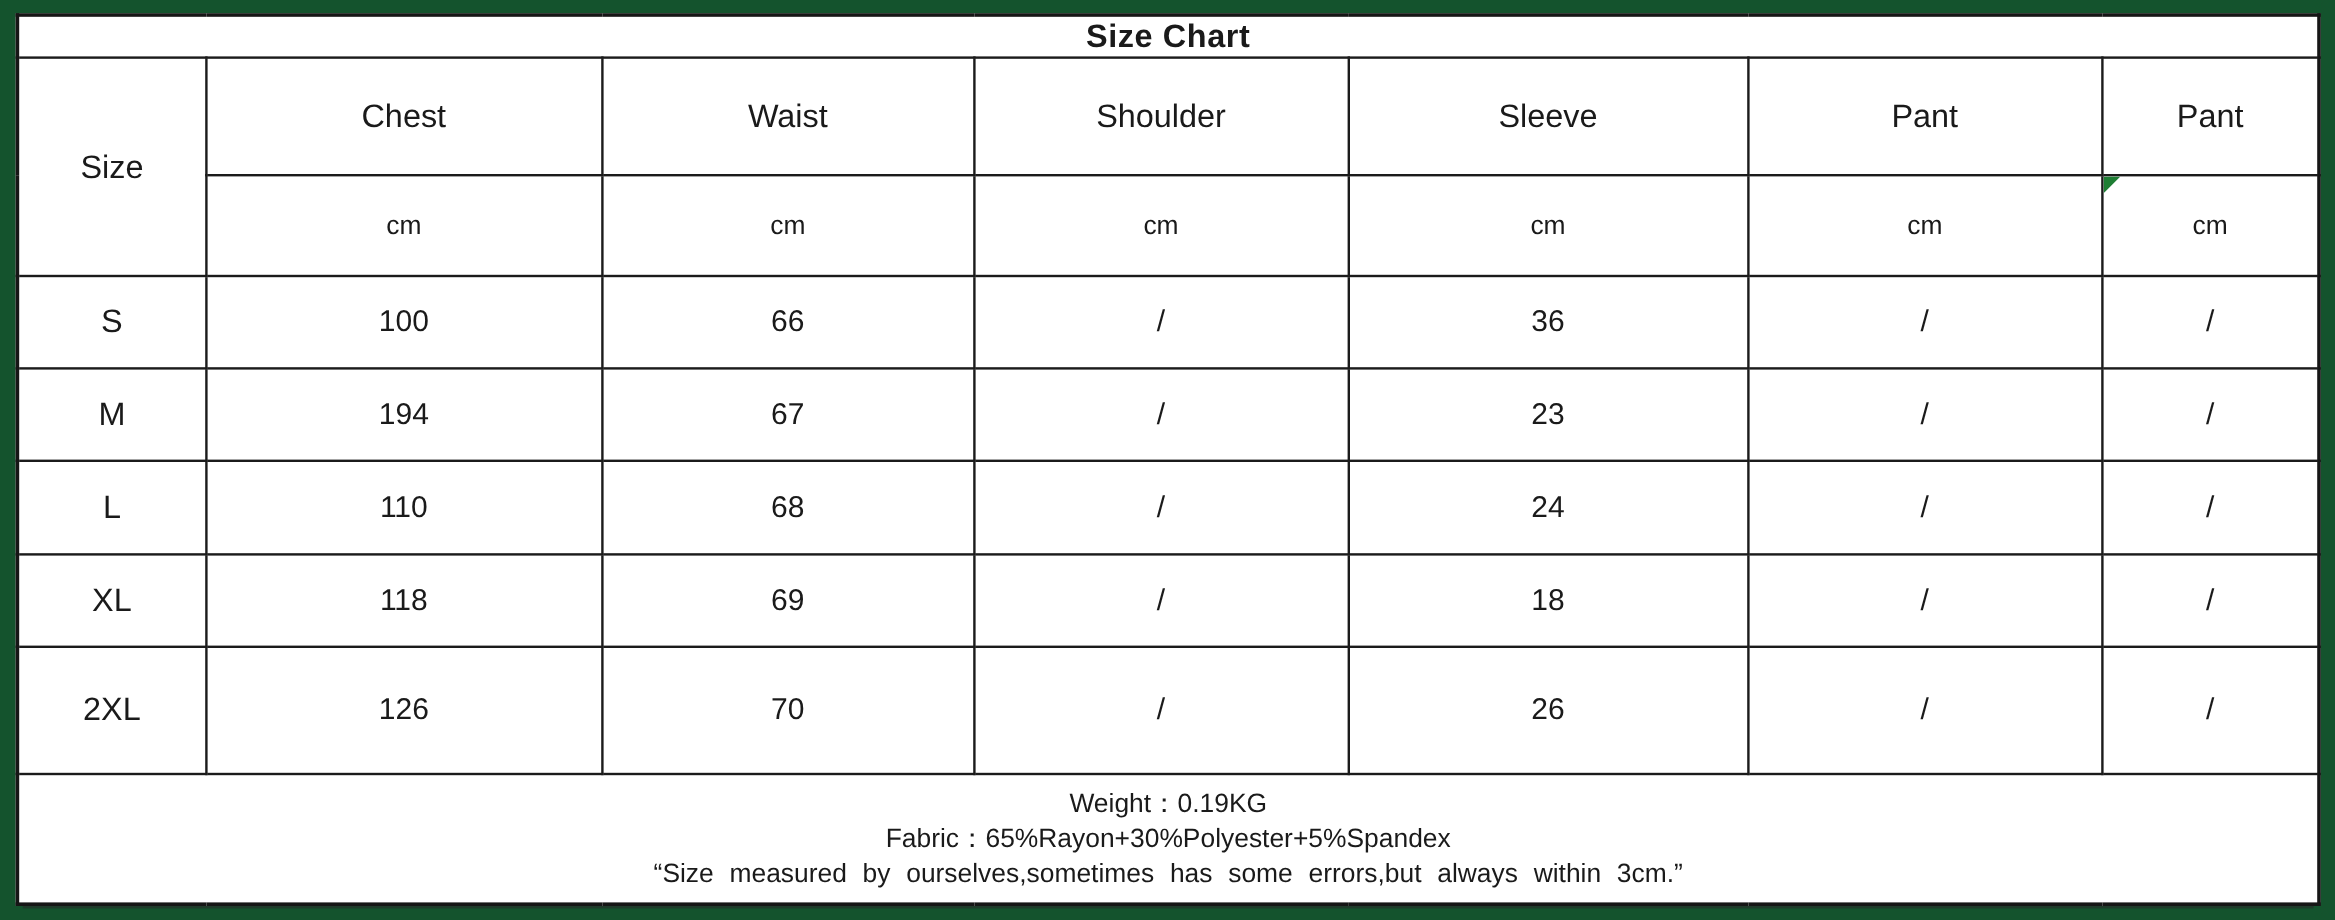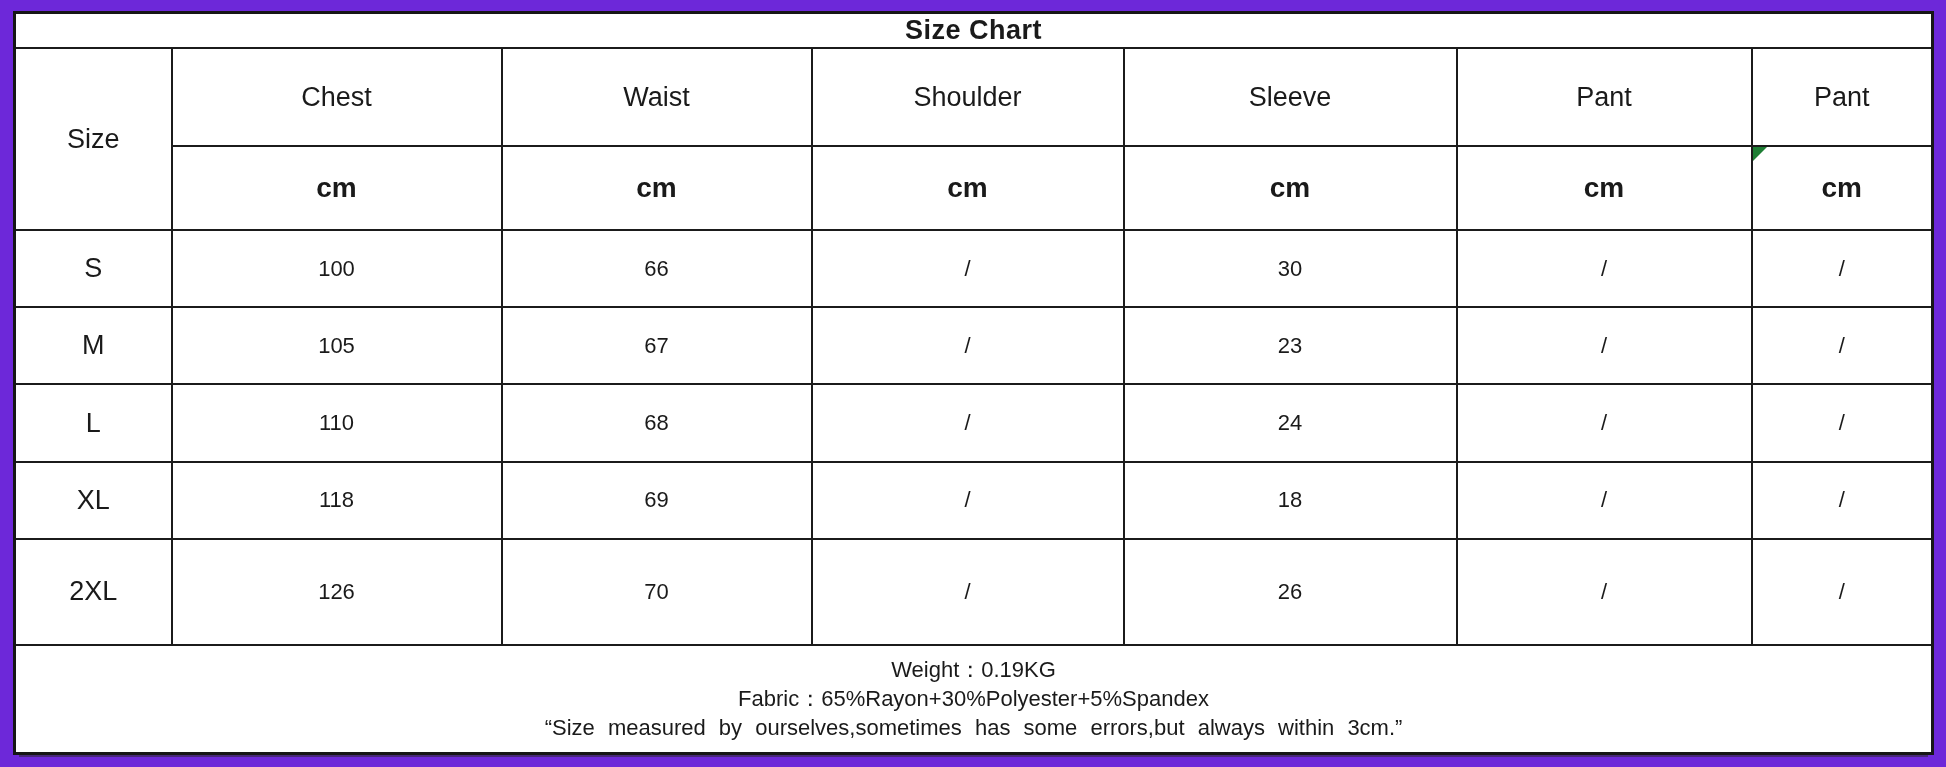--- a/index.html
+++ b/index.html
@@ -6,21 +6,21 @@
     margin: 0;
     padding: 0;
     background: #fdfdfd;
     font-family: "Liberation Sans", "DejaVu Sans", sans-serif;
     color: #1a1a1a;
   }
   .canvas {
     position: relative;
     width: 1946px;
     height: 767px;
-    background: #6d28d9;
+    background: #14532d;
     overflow: hidden;
   }
   table.size-chart {
     position: absolute;
     left: 13px;
     top: 11px;
     width: 1918px;
     height: 744px;
     border-collapse: collapse;
     table-layout: fixed;
@@ -47,40 +47,40 @@
     font-weight: normal;
     margin-top: 31px;
   }
   tr.head-row td {
     height: 96px;
     font-size: 27px;
     font-weight: normal;
   }
   tr.unit-row td {
     height: 82px;
-    font-size: 28px;
-    font-weight: bold;
+    font-size: 22px;
+    font-weight: normal;
   }
   td.pant-unit {
     vertical-align: top;
     padding-top: 12px;
     position: relative;
   }
   .corner-flag {
     position: absolute;
     top: 0;
     left: 0;
     width: 0;
     height: 0;
     border-top: 14px solid #1e7e34;
     border-right: 14px solid transparent;
   }
   tr.data-row td {
     height: 75px;
-    font-size: 22px;
+    font-size: 25px;
     font-weight: normal;
   }
   tr.data-row td.row-size {
     font-size: 27px;
   }
   tr.data-row.tall td {
     height: 104px;
   }
   tr.footer-row td {
     height: 106px;
@@ -134,28 +134,28 @@
         <span class="corner-flag"></span>
         <span>cm</span>
       </td>
     </tr>
 
     <tr class="data-row">
       <td class="row-size">S</td>
       <td>100</td>
       <td>66</td>
       <td>/</td>
-      <td>30</td>
+      <td>36</td>
       <td>/</td>
       <td>/</td>
     </tr>
 
     <tr class="data-row">
       <td class="row-size">M</td>
-      <td>105</td>
+      <td>194</td>
       <td>67</td>
       <td>/</td>
       <td>23</td>
       <td>/</td>
       <td>/</td>
     </tr>
 
     <tr class="data-row">
       <td class="row-size">L</td>
       <td>110</td>

